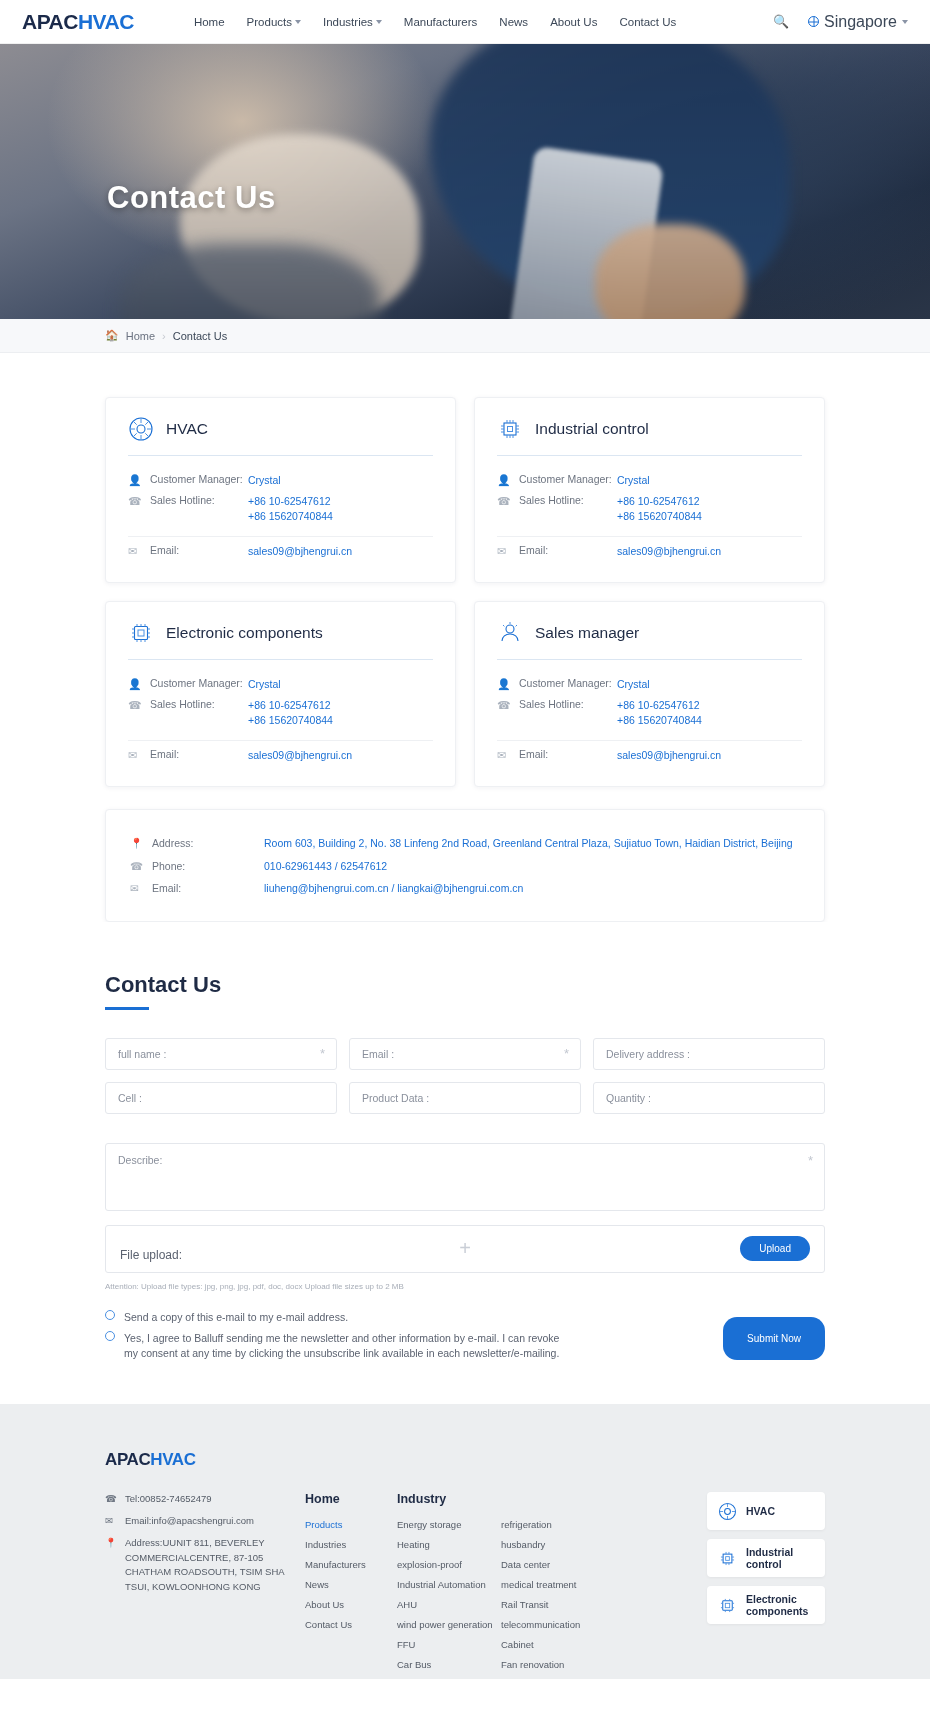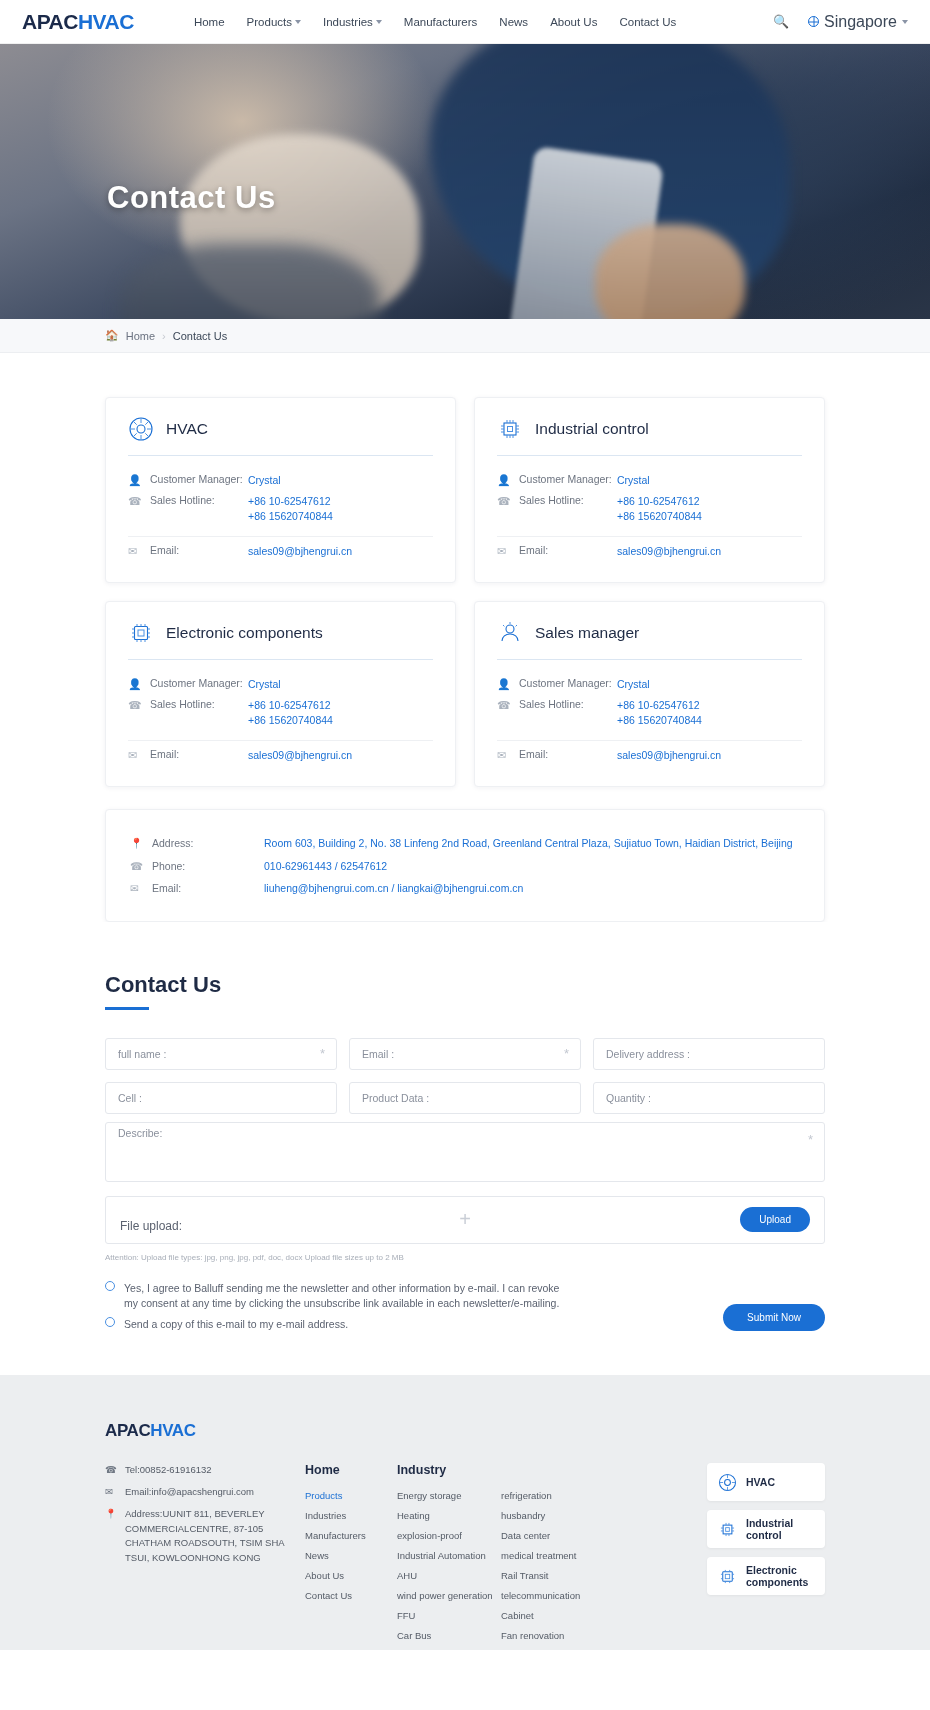--- a/index.html
+++ b/index.html
@@ -148,25 +148,25 @@
     position: relative;
   }
   .field .req { position: absolute; right: 11px; color: #c2c7d0; font-size: 13px; }
   .radio-group { margin-top: 14px; }
   .radio-line { display: flex; align-items: center; gap: 9px; padding: 2px 0; font-size: 10.5px; color: #5b6270; }
   .radio {
     width: 10px; height: 10px; border-radius: 50%;
     border: 1.3px solid #4a90e2; flex: 0 0 10px;
   }
   .describe {
-    margin-top: 8px;
+    margin-top: 29px;
     border: 1px solid #e4e7ec;
     border-radius: 3px;
-    height: 60px;
-    padding: 4px 12px;
+    height: 68px;
+    padding: 10px 12px;
     font-size: 10.5px;
     color: #8a909c;
     position: relative;
   }
   .describe .req { position: absolute; right: 11px; top: 9px; color: #c2c7d0; font-size: 13px; }
   .upload-box {
     margin-top: 14px;
     border: 1px solid #e4e7ec;
     border-radius: 3px;
     height: 48px;
@@ -186,21 +186,21 @@
     padding: 7px 19px;
     cursor: pointer;
     font-family: "Liberation Sans", sans-serif;
   }
   .upload-box .btn { margin-left: auto; }
   .attention { font-size: 8px; color: #a8aeb8; margin-top: 9px; }
   .bottom-consent { display: flex; margin-top: 16px; align-items: flex-start; }
   .consent-lines { flex: 1; }
   .consent-line { display: flex; align-items: flex-start; gap: 9px; padding: 3px 0; font-size: 10.5px; color: #5b6270; line-height: 1.45; max-width: 470px;}
   .submit-wrap { margin-left: auto; align-self: flex-end; padding-bottom: 4px;}
-  .submit-wrap .btn { padding: 8px 24px; }
+  .submit-wrap .btn { padding: 16px 24px; }
 
   
   .footer { background: #eceef0; padding: 46px 105px 0; }
   .footer-logo { font-size: 17px; font-weight: bold; letter-spacing: -0.4px; margin-bottom: 22px; }
   .footer-logo .apac { color: #1b2a4a; }
   .footer-logo .hvac { color: #1a6fd4; }
   .footer-main { display: flex; gap: 0; }
   .f-contact { width: 200px; }
   .f-line { display: flex; gap: 8px; font-size: 9.5px; color: #545b66; line-height: 1.55; margin-bottom: 7px; }
   .f-line .ic { color: #707884; flex: 0 0 12px; }
@@ -480,43 +480,43 @@
       <span class="upload-label">File upload:</span>
       <span class="plus">+</span>
       <button class="btn">Upload</button>
     </div>
     <div class="attention">Attention: Upload file types: jpg, png, jpg, pdf, doc, docx Upload file sizes up to 2 MB</div>
 
     <div class="bottom-consent">
       <div class="consent-lines">
         <div class="consent-line">
           <span class="radio"></span>
-          <span>Yes, I agree to Balluff sending me the newsletter and other information by e-mail. I can revoke my consent at any time by clicking the unsubscribe link available in each newsletter/e-mailing.</span>
+          <span>Send a copy of this e-mail to my e-mail address.</span>
         </div>
         <div class="consent-line">
           <span class="radio"></span>
-          <span>Send a copy of this e-mail to my e-mail address.</span>
+          <span>Yes, I agree to Balluff sending me the newsletter and other information by e-mail. I can revoke my consent at any time by clicking the unsubscribe link available in each newsletter/e-mailing.</span>
         </div>
       </div>
       <div class="submit-wrap">
         <button class="btn">Submit Now</button>
       </div>
     </div>
   </div>
 
   <div class="footer">
     <div class="footer-logo">
       <span class="apac">APAC</span><span class="hvac">HVAC</span>
     </div>
 
     <div class="footer-main">
       <div class="f-contact">
         <div class="f-line">
           <span class="ic">☎</span>
-          <span>Tel:00852-61916132</span>
+          <span>Tel:00852-74652479</span>
         </div>
         <div class="f-line">
           <span class="ic">✉</span>
           <span>Email:info@apacshengrui.com</span>
         </div>
         <div class="f-line">
           <span class="ic">📍</span>
           <span>Address:UUNIT 811, BEVERLEY COMMERCIALCENTRE, 87-105 CHATHAM ROADSOUTH, TSIM SHA TSUI, KOWLOONHONG KONG</span>
         </div>
       </div>

